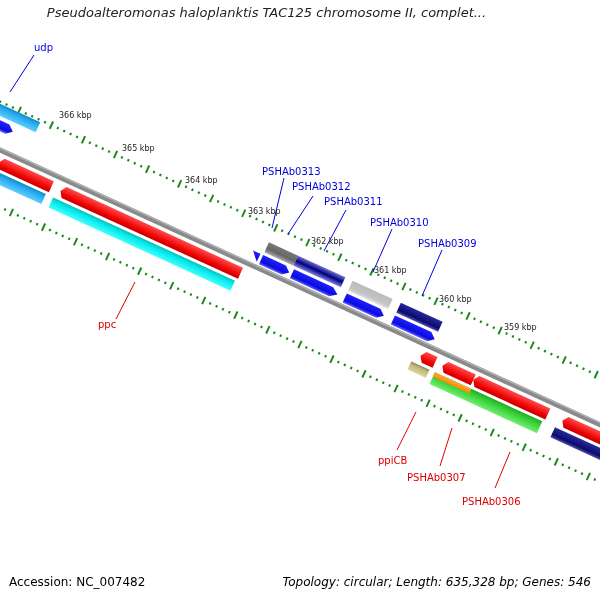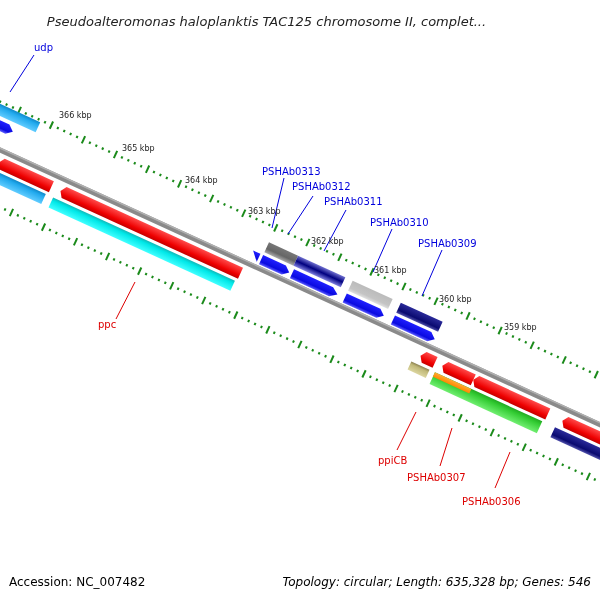--- a/index.html
+++ b/index.html
@@ -1,17 +1,17 @@
 <!DOCTYPE html>
 <html><head>
 <meta charset="utf-8">
 <style>
   html,body{margin:0;padding:0;background:#fff;}
   body{width:600px;height:600px;position:relative;overflow:hidden;font-family:"DejaVu Sans","Liberation Sans",sans-serif;}
-  .title{position:absolute;top:14px;left:0;width:533px;text-align:center;font-style:italic;font-size:13px;color:#222;}
+  .title{position:absolute;top:5px;left:0;width:533px;text-align:center;font-style:italic;font-size:13px;color:#222;}
   .footer{position:absolute;top:575px;font-size:12px;color:#000000;}
   .footer.left{left:9px;}
   .footer.right{right:9px;font-style:italic;}
   svg{position:absolute;left:0;top:0;}
   .tick-label{font-size:8px;fill:#222;}
   .gene-label{font-size:10px;}
 </style>
 </head>
 <body>
 

